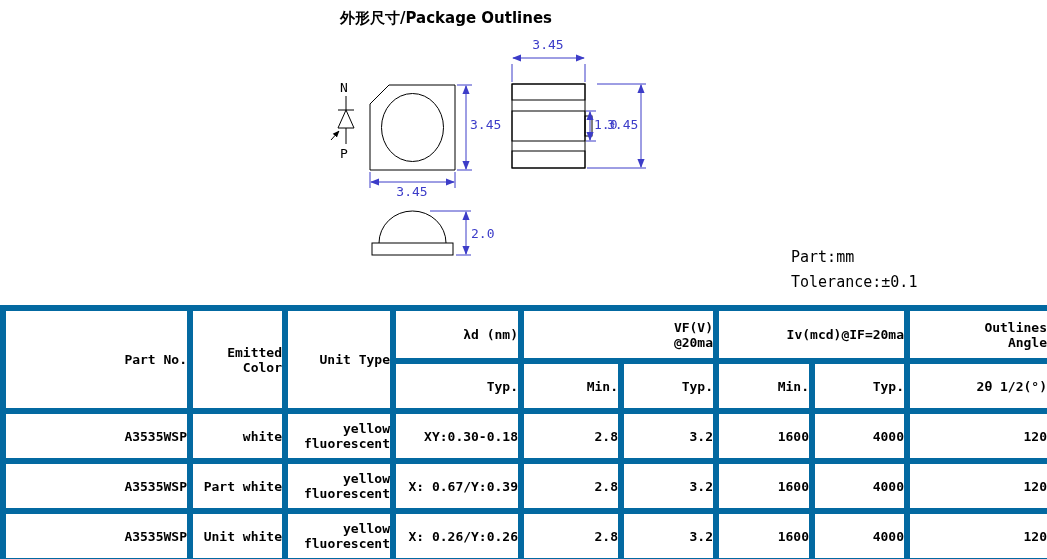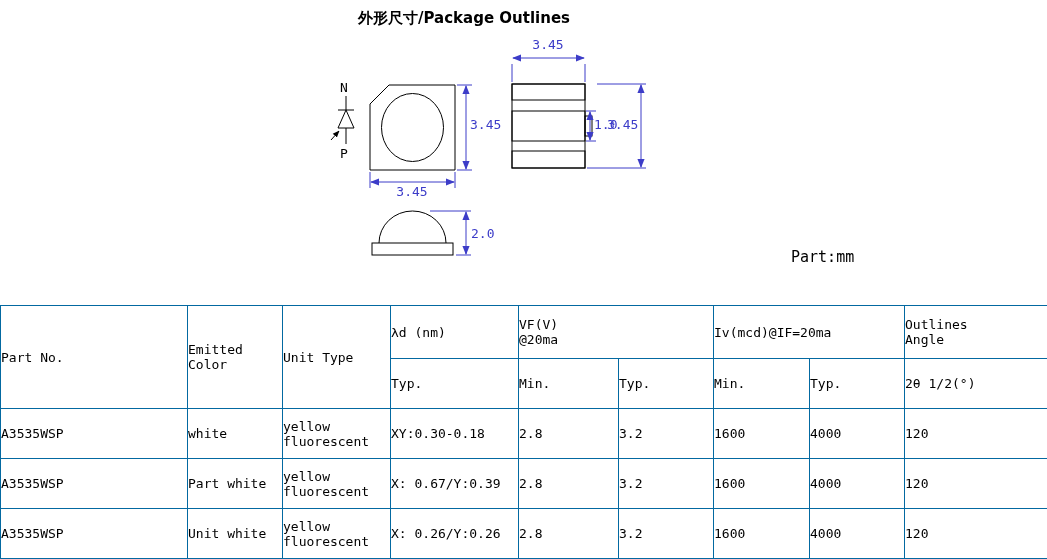--- a/index.html
+++ b/index.html
@@ -5,21 +5,21 @@
   * { margin:0; padding:0; box-sizing:border-box; }
   body { background:#fff; }
   .page {
     position:relative;
     width:1047px; height:559px;
     background:#ffffff;
     font-family:"DejaVu Sans Mono", monospace;
     overflow:hidden;
   }
   .page-title {
-    position:absolute; top:9px; left:358px;
+    position:absolute; top:9px; left:340px;
     font-family:"DejaVu Sans", "Liberation Sans", sans-serif;
     font-size:15px; font-weight:600; color:#000;
   }
   .drawing-svg { position:absolute; top:30px; left:0; }
   .bl { stroke:#000; stroke-width:1; fill:none; }
   .dl { stroke:#3c3cc8; stroke-width:1; fill:none; }
   .dim { font:13px "DejaVu Sans Mono", monospace; fill:#3c3cc8; }
   .lbl { font:13px "DejaVu Sans Mono", monospace; fill:#000; }
   .unit-block {
     position:absolute; left:791px; top:245px;
@@ -27,23 +27,23 @@
     font-size:15px; color:#000; line-height:25px;
   }
   table.spec {
     position:absolute; left:0; top:305px;
     width:1047px;
     border-collapse:collapse; table-layout:fixed;
     font-family:"DejaVu Sans Mono", monospace;
     font-size:13px; color:#000;
   }
   table.spec th, table.spec td {
-    border:1px solid #0369a1;
-    text-align:left; vertical-align:middle;
-    font-weight:normal;
+    border:6px solid #0369a1;
+    text-align:right; vertical-align:middle;
+    font-weight:bold;
     white-space:pre-line;
     padding:0;
   }
   tr.hdr-top { height:53px; }
   tr.hdr-sub { height:50px; }
   tr.data-row { height:50px; }
 </style>
 </head>
 <body>
 
@@ -116,20 +116,21 @@
       <path class="bl" d="M 379 213 A 33.5 32 0 0 1 446 213"></path>
       <line class="dl" x1="430" y1="181" x2="471" y2="181"></line>
       <line class="dl" x1="456" y1="225" x2="471" y2="225"></line>
       <line class="dl" x1="466" y1="182" x2="466" y2="224" marker-start="url(#ab)" marker-end="url(#ab)"></line>
       <text class="dim" x="471" y="208">2.0</text>
     </g>
   </svg>
 
   <div class="unit-block">
     <div>Part:mm</div>
+    <div>Tolerance:±0.1</div>
   </div>
 
   <table class="spec">
     <colgroup>
       <col style="width:187px">
         <col style="width:95px">
         <col style="width:108px">
       <col style="width:128px">
         <col style="width:100px">
         <col style="width:95px">

